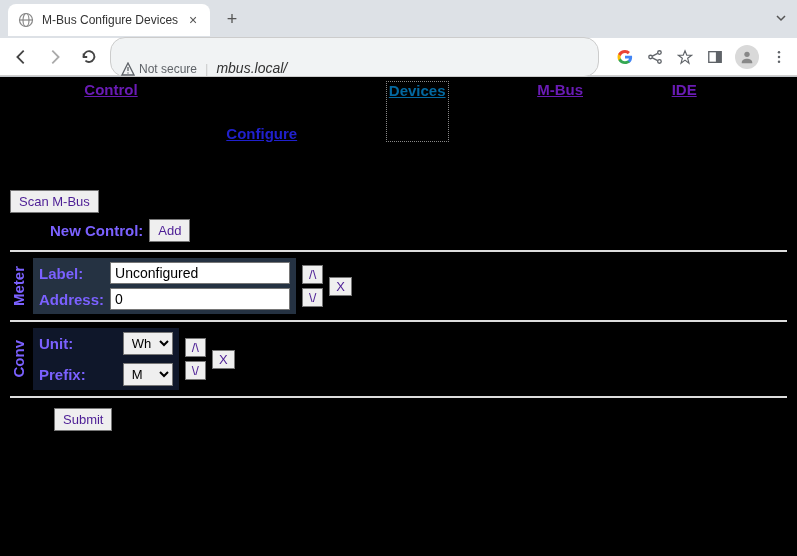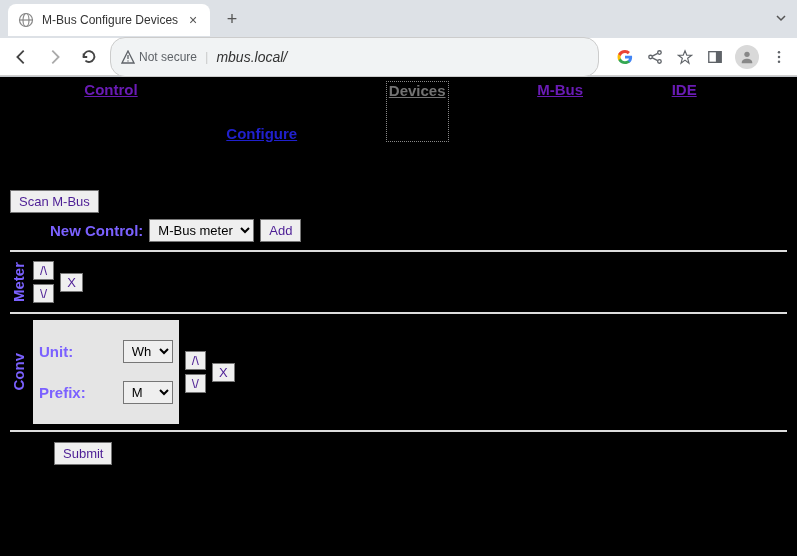--- a/index.html
+++ b/index.html
@@ -11,54 +11,54 @@
     .tab { display: flex; align-items: center; background: #fff; border-radius: 8px 8px 0 0; padding: 6px 10px; height: 32px; margin-top: 2px; gap: 8px; min-width: 200px; }
     .tab-icon { width: 16px; height: 16px; }
     .tab-title { flex: 1; font-size: 12px; color: #333; }
     .tab-close { width: 14px; font-size: 14px; color: #555; text-align: center; cursor: pointer; }
     .new-tab { margin-left: 10px; font-size: 18px; color: #555; cursor: pointer; width: 24px; text-align: center; }
     .minimize-caret { margin-left: auto; margin-right: 10px; font-size: 14px; color: #555; cursor: pointer; }
     
     .toolbar { display: flex; align-items: center; height: 38px; padding: 0 8px; gap: 8px; background: #fff; border-bottom: 1px solid #d0d0d0; }
     .nav-btn { width: 26px; height: 26px; display: flex; align-items: center; justify-content: center; cursor: pointer; color: #444; }
     .nav-btn.disabled { color: #aaa; }
-    .address-bar { flex: 1; display: flex; align-items: center; height: 40px; border: 1px solid #ccc; border-radius: 15px; padding: 0 10px; gap: 8px; background: #f1f3f4; }
+    .address-bar { flex: 1; display: flex; align-items: flex-end; height: 40px; border: 1px solid #ccc; border-radius: 15px; padding: 0 10px; gap: 8px; background: #f1f3f4; }
     .security-icon { display: flex; align-items: center; gap: 4px; color: #5f6368; font-size: 12px; }
     .security-divider { color: #ccc; }
     .url { color: #333; font-size: 14px; font-style: italic; }
     .toolbar-icons { display: flex; gap: 10px; align-items: center; padding-left: 8px; }
     .tb-icon { width: 20px; height: 20px; display: flex; align-items: center; justify-content: center; color: #5f6368; cursor: pointer; }
     .avatar { width: 24px; height: 24px; border-radius: 50%; background: #d9d9d9; display: flex; align-items: center; justify-content: center; }
     
     
     .page { background: #000; color: #fff; height: calc(556px - 72px); padding: 0; overflow: auto; }
     .nav-links { display: flex; justify-content: space-around; padding: 4px 56px 4px 40px; }
     .nav-link { color: #6a1bb5; font-weight: bold; font-size: 15px; text-decoration: underline; cursor: pointer; }
-    .nav-link.active { color: #737373; background: #fff0; border: 1px dotted #888; padding: 0 2px; }
+    .nav-link.active { color: #0369a1; background: #fff0; border: 1px dotted #888; padding: 0 2px; }
     .nav-link.blue { color: #2020cc; margin-top: 44px; }
     
     .content { padding: 10px; }
     .scan-row { margin-top: 34px; margin-bottom: 6px; }
     .btn { background: #efefef; border: 1px solid #767676; padding: 3px 8px; font-size: 13px; cursor: pointer; color: #4c1d95; font-family: Arial, sans-serif; }
     .btn-small { padding: 1px 6px; }
     
     .new-control-row { display: flex; align-items: center; gap: 6px; margin-bottom: 8px; margin-left: 40px; }
     .new-control-label { color: #7b61ff; font-weight: bold; font-size: 15px; }
     select { background: #efefef; border: 1px solid #767676; padding: 2px 4px; font-size: 13px; }
     
     hr { border: none; border-top: 2px solid #ddd; margin: 6px 0; }
     
     .device-row { display: flex; align-items: center; gap: 6px; margin: 6px 0; }
     .device-label { writing-mode: vertical-rl; transform: rotate(180deg); color: #7b61ff; font-weight: bold; font-size: 15px; padding: 4px 0; }
     .device-fields { background: #253242; padding: 4px 6px; display: grid; grid-template-columns: auto auto; gap: 4px 6px; align-items: center; }
     .field-label { color: #7b61ff; font-weight: bold; font-size: 15px; }
     .text-input { width: 180px; padding: 2px 4px; font-size: 14px; border: 1px solid #767676; }
     .updown { display: flex; flex-direction: column; gap: 4px; }
     
-    .conv-fields { background: #e5e5e5; padding: 20px 6px; display: grid; grid-template-columns: auto auto; gap: 18px 6px; align-items: center; }
+    .conv-fields { background: #0f172a; padding: 4px 6px; display: grid; grid-template-columns: auto auto; gap: 8px 6px; align-items: center; }
     .conv-fields select { width: 50px; margin-left: 31px; }
     
     .submit-row { margin-top: 10px; padding-left: 44px; }
   </style>
 </head>
 <body>
 
 <div class="browser-chrome">
   <div class="tab-bar">
     <div class="tab">
@@ -162,29 +162,32 @@
     <a class="nav-link">M-Bus</a>
     <a class="nav-link">IDE</a>
   </div>
 
   <div class="content">
     <div class="scan-row">
       <button class="btn">Scan M-Bus</button>
     </div>
     <div class="new-control-row">
       <span class="new-control-label">New Control:</span>
-      <select>
-        <option>M-Bus meter</option>
-      </select>
       <button class="btn">Add</button>
     </div>
     <hr>
 
     <div class="device-row">
       <div class="device-label">Meter</div>
+      <div class="device-fields">
+        <span class="field-label">Label:</span>
+        <input class="text-input" value="Unconfigured" style="">
+        <span class="field-label">Address:</span>
+        <input class="text-input" value="0" style="">
+      </div>
       <div class="updown">
         <button class="btn btn-small">/\</button>
         <button class="btn btn-small">\/</button>
       </div>
       <button class="btn btn-small">X</button>
     </div>
 
     <hr>
 
     <div class="device-row">

